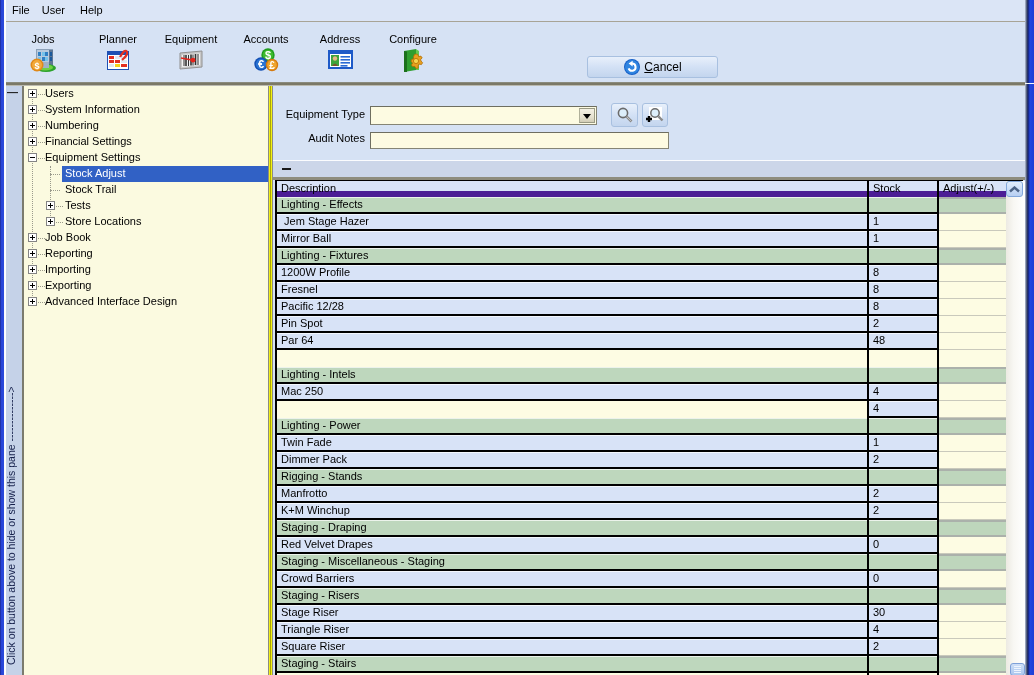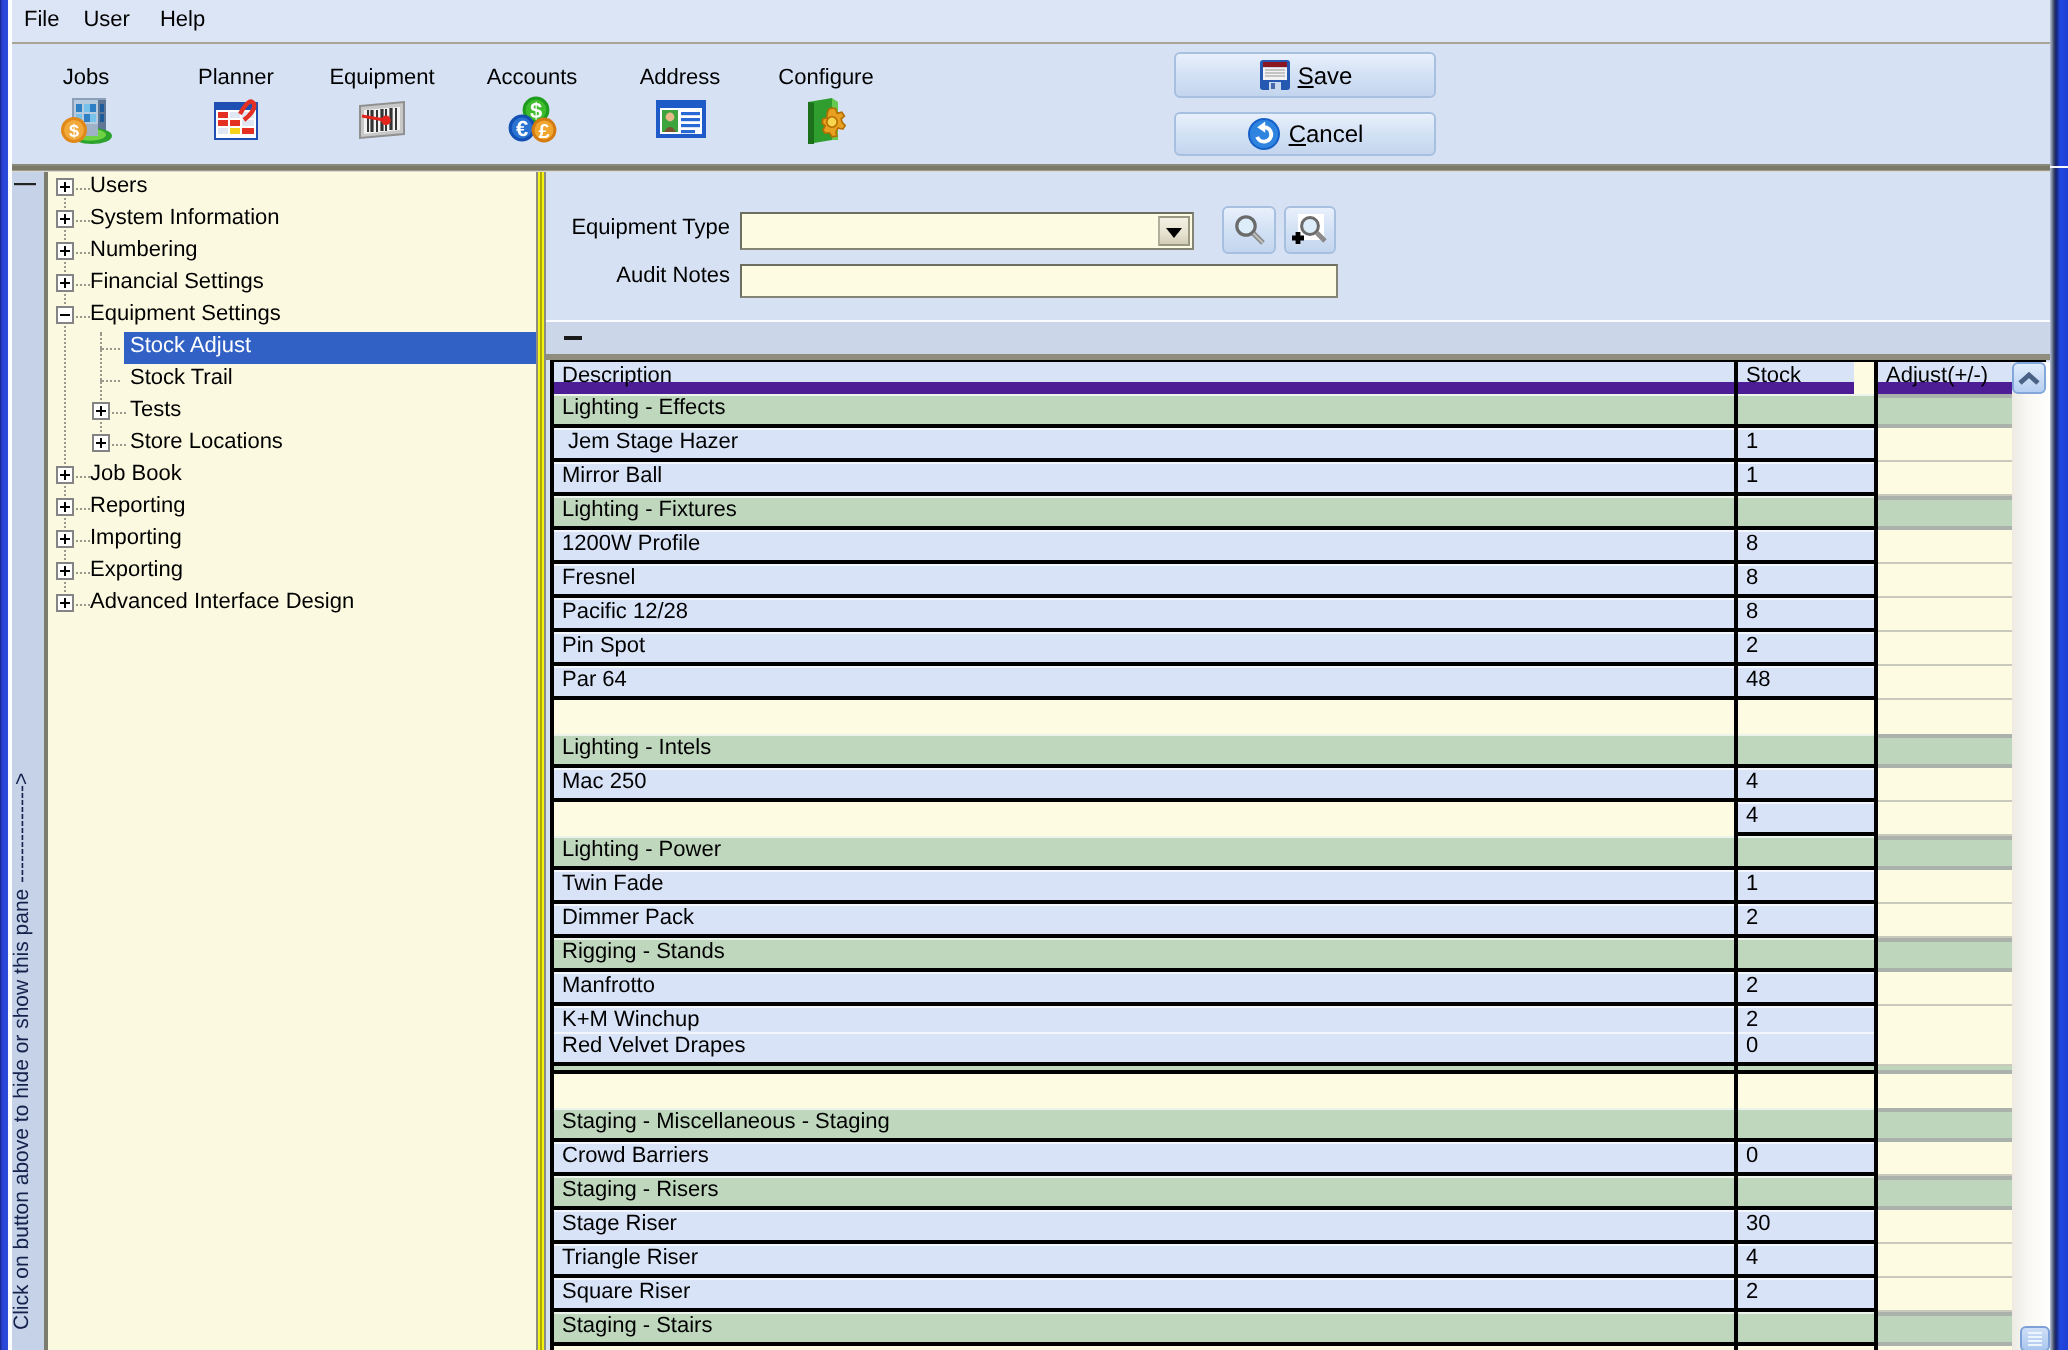--- a/index.html
+++ b/index.html
@@ -161,35 +161,20 @@
       <path d="M4 3 L7 3.5 L7 24 L4 24 Z" fill="#1c701c"></path>
       <path d="M16 1 L19 3 L19 22 L16 22 Z" fill="#67c94f"></path>
       <g transform="translate(16,13)">
         <g fill="#e8a020" stroke="#b36d00" stroke-width="0.8">
           <path d="M0 -7 L1.8 -6.6 L2.6 -4.4 L4.9 -4.9 L6.2 -3 L4.6 -1.6 L5 0 L6.6 1.8 L5.4 3.6 L3 3 L2 5 L2.4 7 L0 7.4 L-1.2 5.4 L-3.4 5.6 L-4.6 4 L-3.4 2 L-4.9 0.6 L-4.6 -1.6 L-2.6 -2 L-2.4 -4.4 L-1.6 -6.4 Z"></path>
         </g>
         <circle r="2.6" fill="#f7d54e" stroke="#b36d00" stroke-width="0.8"></circle>
       </g>
     </svg>
   </div>
-  <div class="xpbtn" style="left:581px;top:4px;width:131px;height:23px">
-    <svg width="17" height="17" viewBox="0 0 17 17" style="margin-right:3px">
-      <rect x="1" y="1" width="15" height="15" rx="1.5" fill="#2558b0"></rect>
-      <rect x="2.5" y="2" width="12" height="2.6" fill="#8c1622"></rect>
-      <rect x="2.5" y="4.6" width="12" height="6.4" fill="#f2f2f2"></rect>
-      <g stroke="#b8b8b8" stroke-width="0.8">
-          <line x1="3.5" y1="6" x2="13.5" y2="6"></line>
-          <line x1="3.5" y1="7.5" x2="13.5" y2="7.5"></line>
-          <line x1="3.5" y1="9" x2="13.5" y2="9"></line>
-        </g>
-      <rect x="5.5" y="12" width="6" height="4" fill="#c8d8ee"></rect>
-      <rect x="6.5" y="12.5" width="2" height="3" fill="#4668ab"></rect>
-    </svg>
-    <span><span class="u">S</span>ave</span>
-  </div>
   <div class="xpbtn" style="left:581px;top:34px;width:131px;height:22px">
     <svg width="18" height="18" viewBox="0 0 18 18" style="margin-right:3px">
       <circle cx="9" cy="9" r="8" fill="#1660c8"></circle>
       <circle cx="9" cy="9" r="7" fill="#2f84e0"></circle>
       <path d="M9 5.6 a3.6 3.6 0 1 1 -3.4 4.8" fill="none" stroke="#fff" stroke-width="2"></path>
       <path d="M9.6 2.8 L9.6 8.4 L5.6 5.6 Z" fill="#fff"></path>
     </svg>
     <span><span class="u">C</span>ancel</span>
   </div>
 </div>
@@ -297,21 +282,21 @@
       </svg>
     </div>
     <div class="flabel" style="left:0;top:48px;width:92px;text-align:right">Audit Notes</div>
     <div class="field" style="left:97px;top:48px;width:299px;height:17px"></div>
   </div>
   <div id="minusbar">
       <span></span>
     </div>
   <div id="tablewrap">
     <div class="hcell" style="left:0;width:590px">Description</div>
-    <div class="hcell" style="left:592px;width:58px">Stock</div>
+    <div class="hcell" style="left:592px;width:68px">Stock</div>
     <div class="hcell" style="left:662px;width:67px">Adjust(+/-)</div>
     <div id="vline1"></div>
     <div id="vline2"></div>
     <div id="sbar"></div>
     <div class="xpbtn" id="scrollup" style="left:729px;top:0;width:17px;height:16px;border-color:#83a7da;background:linear-gradient(to bottom,#e0ecfb,#b7cff2)">
       <svg width="11" height="7" viewBox="0 0 11 7">
           <path d="M1 5.5 L5.5 1.5 L10 5.5" fill="none" stroke="#4a6285" stroke-width="2.4"></path>
         </svg>
     </div>
     <div class="xpbtn" id="scrollbtm" style="left:733px;top:482px;width:15px;height:13px;border-color:#7da0d8;background:linear-gradient(to bottom,#cfdff7,#aac6ee)">
@@ -411,21 +396,21 @@
     <div class="trow" style="top:322px">
         <div class="cd">K+M Winchup</div>
         <div class="cs">2</div>
         <div class="ca"></div>
       </div>
     <div class="trow green" style="top:339px">
         <div class="cd">Staging - Draping</div>
         <div class="cs"></div>
         <div class="ca"></div>
       </div>
-    <div class="trow" style="top:335px">
+    <div class="trow" style="top:356px">
         <div class="cd">Red Velvet Drapes</div>
         <div class="cs">0</div>
         <div class="ca"></div>
       </div>
     <div class="trow green" style="top:373px">
         <div class="cd">Staging - Miscellaneous - Staging</div>
         <div class="cs"></div>
         <div class="ca"></div>
       </div>
     <div class="trow" style="top:390px">

